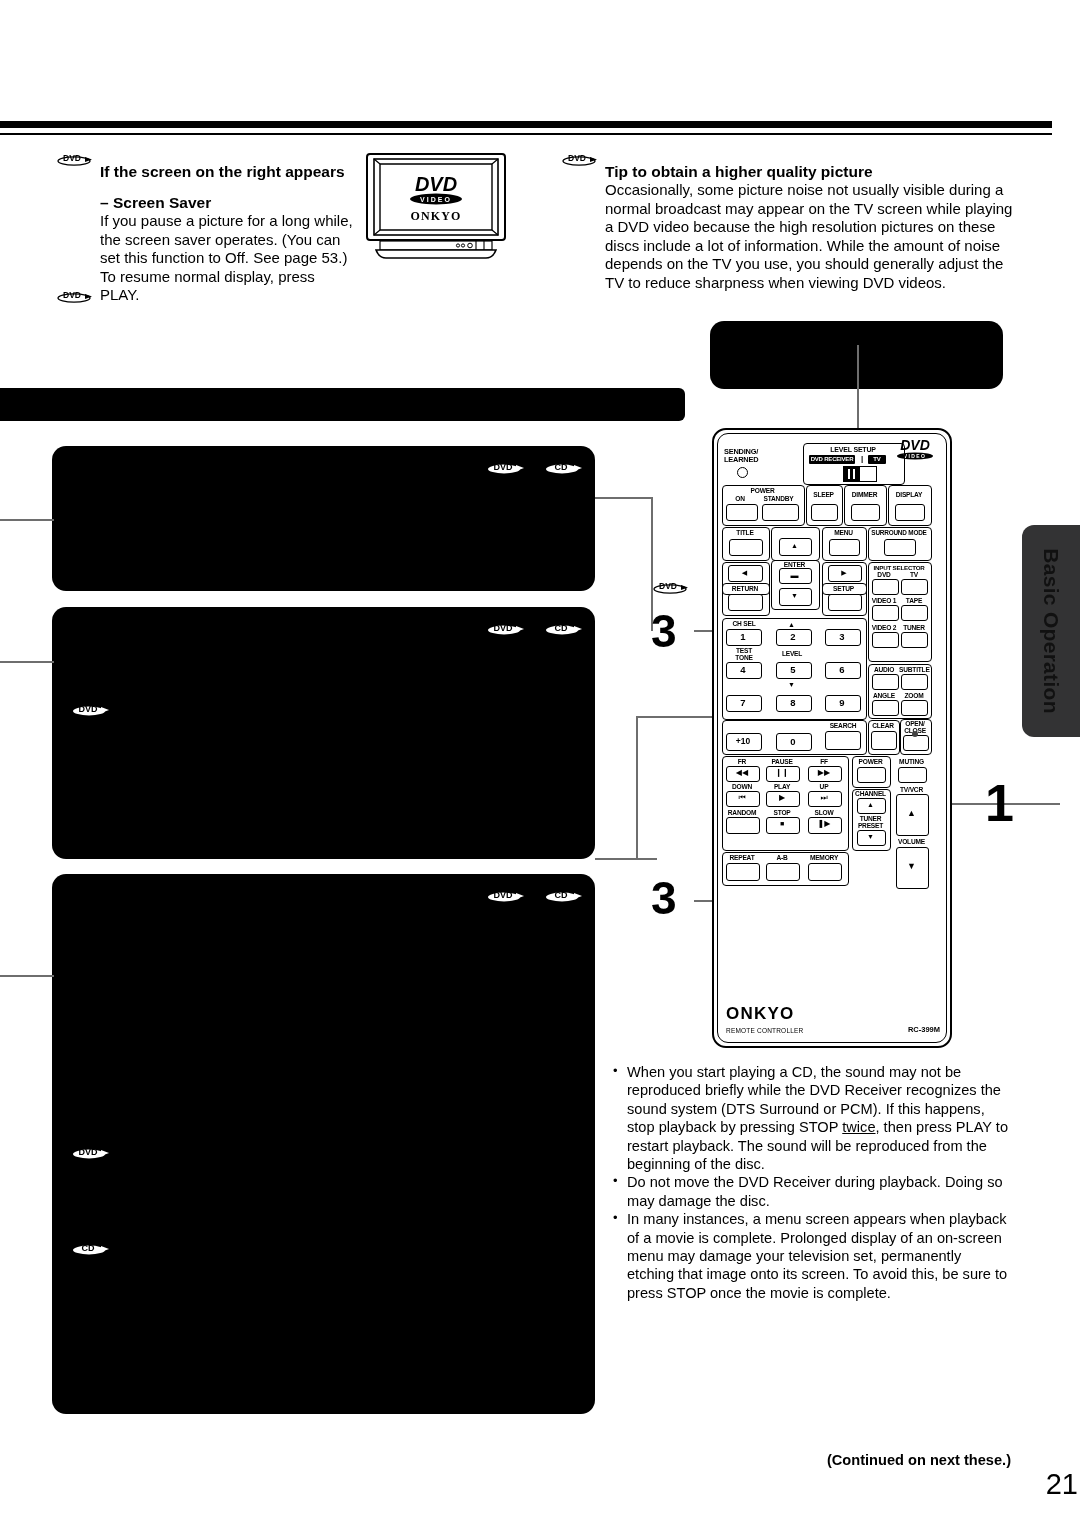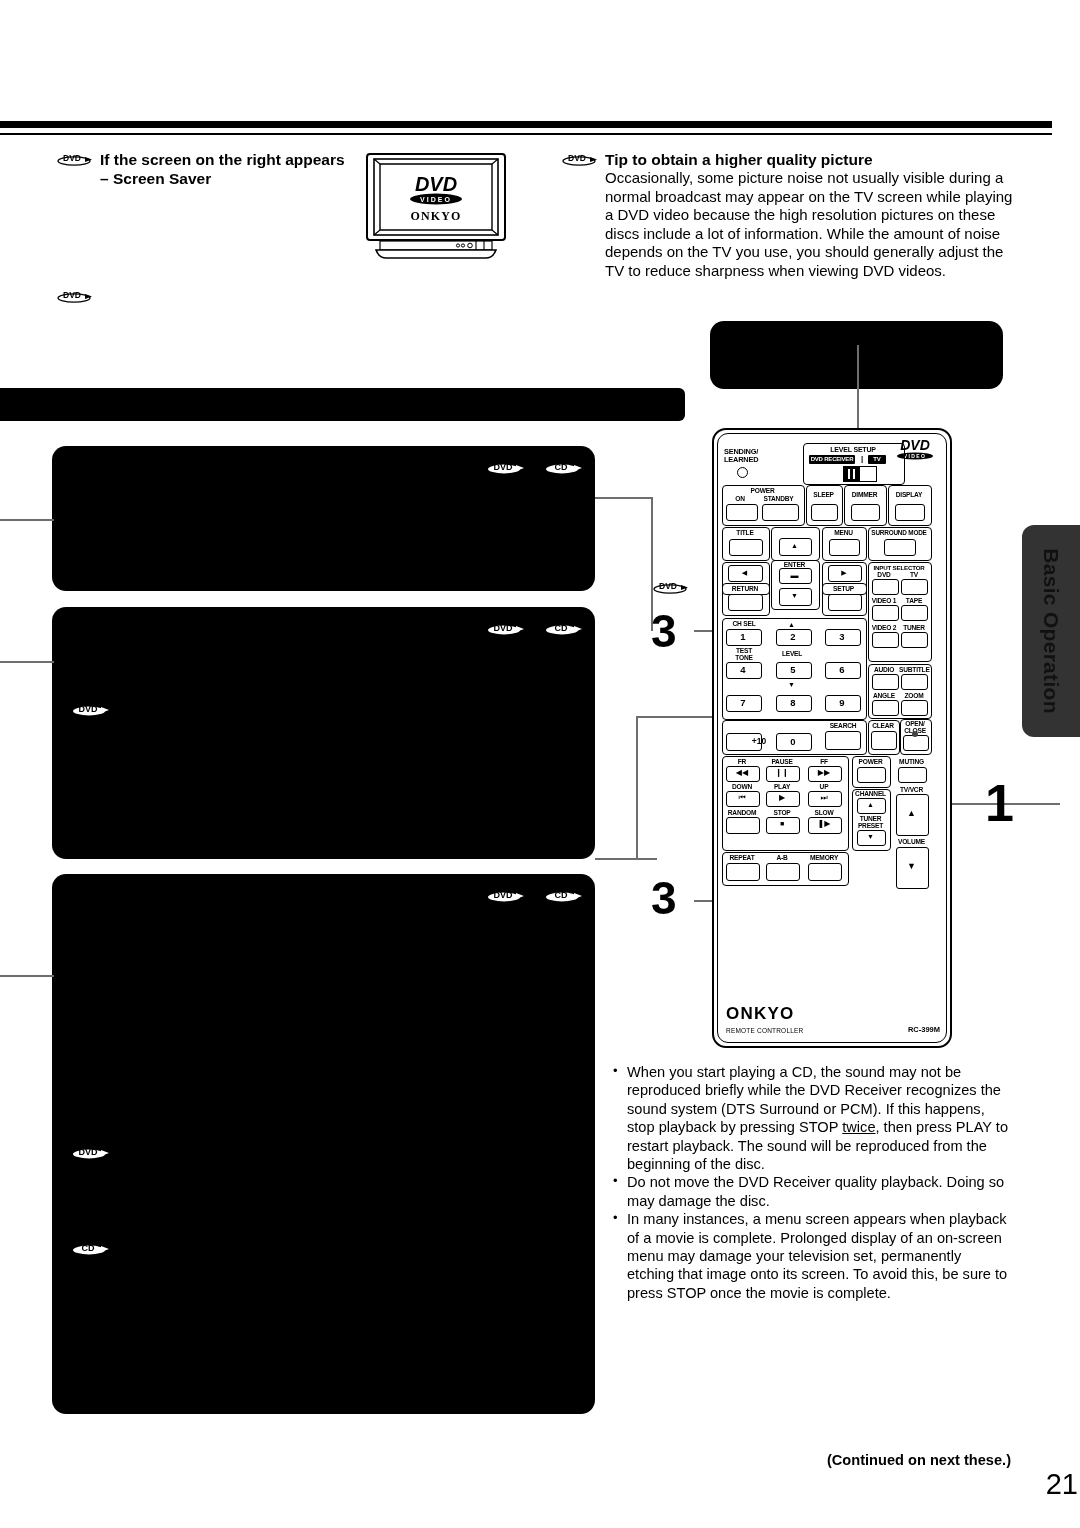--- a/index.html
+++ b/index.html
@@ -9,21 +9,21 @@
     overflow:hidden;
   }
   .page{position:absolute;inset:0;}
 
   
   .rule-thick{position:absolute;left:0;top:121px;width:1052px;height:7px;background:#000;}
   .rule-thin{position:absolute;left:0;top:133px;width:1052px;height:2px;background:#000;}
 
   
   .tip{position:absolute;}
-  .tip-head{font-weight:bold;font-size:15.5px;line-height:19px;}
+  .tip-head{font-weight:bold;font-size:15.5px;line-height:19px;margin-top:12px;}
   .tip-body{font-size:15px;line-height:18.6px;}
   .disc-badge{
     display:inline-block;position:relative;width:38px;height:17px;vertical-align:top;
   }
   .disc-badge svg{position:absolute;left:0;top:0;}
 
   
   #tip-screensaver{left:55px;top:150px;width:300px;}
   #tip-screensaver .tip-head{margin-left:0;}
   .tip-row{display:flex;align-items:flex-start;gap:7px;}
@@ -115,20 +115,21 @@
       <span class="disc-badge">
         <svg viewBox="0 0 38 17" width="38" height="17">
           <ellipse cx="19" cy="11" rx="16" ry="4.2" fill="none" stroke="#000" stroke-width="1.3"></ellipse>
           <path d="M30 7 L37 9.5 L30 12 Z" fill="#000"></path>
           <text x="17" y="11" font-family="Liberation Sans, sans-serif" font-size="8.5" font-weight="bold" text-anchor="middle" fill="#000">DVD</text>
         </svg>
       </span>
       <div class="tip-text">
         <div class="tip-head">If the screen on the right appears</div>
         <div class="tip-head">– Screen Saver</div>
+        <div class="tip-body">If you pause a picture for a long while, the screen saver operates. (You can set this function to Off. See page 53.) To resume normal display, press PLAY.</div>
       </div>
     </div>
   </div>
 
   <div id="tv-illustration">
     <svg viewBox="0 0 140 110" width="140" height="110">
       <path d="M4 2 h132 a3 3 0 0 1 3 3 v80 a3 3 0 0 1 -3 3 h-132 a3 3 0 0 1 -3 -3 v-80 a3 3 0 0 1 3 -3 z" fill="#fff" stroke="#000" stroke-width="2"></path>
       <rect x="8" y="7" width="124" height="76" fill="#fff" stroke="#000" stroke-width="1.6"></rect>
       <path d="M14 12 h112 v66 h-112 z" fill="#fff" stroke="#000" stroke-width="1.4"></path>
       <path d="M8 7 L14 12 M132 7 L126 12 M8 83 L14 78 M132 83 L126 78" stroke="#000" stroke-width="1.2"></path>
@@ -409,21 +410,21 @@
     <div class="glyph" style="left:62px;top:253px;width:35px;">▼</div>
     <div class="btn" style="left:14px;top:267px;width:34px;height:15px;"></div>
     <div class="lbl-n" style="left:14px;top:270px;width:34px;">7</div>
     <div class="btn" style="left:64px;top:267px;width:34px;height:15px;"></div>
     <div class="lbl-n" style="left:64px;top:270px;width:34px;">8</div>
     <div class="btn" style="left:113px;top:267px;width:34px;height:15px;"></div>
     <div class="lbl-n" style="left:113px;top:270px;width:34px;">9</div>
 
     <div class="rg" style="left:10px;top:292px;width:143px;height:33px;"></div>
     <div class="btn" style="left:14px;top:305px;width:34px;height:16px;"></div>
-    <div class="lbl-n" style="left:30px;top:309px;width:34px;font-size:8.5px;">+10</div>
+    <div class="lbl-n" style="left:14px;top:309px;width:34px;font-size:8.5px;">+10</div>
     <div class="btn" style="left:64px;top:305px;width:34px;height:16px;"></div>
     <div class="lbl-n" style="left:64px;top:309px;width:34px;">0</div>
     <div class="lbl" style="left:111px;top:294px;width:40px;">SEARCH</div>
     <div class="btn" style="left:113px;top:303px;width:34px;height:17px;"></div>
 
     <div class="rg" style="left:156px;top:236px;width:62px;height:53px;"></div>
     <div class="lbl" style="left:157px;top:238px;width:30px;">AUDIO</div>
     <div class="lbl" style="left:187px;top:238px;width:30px;">SUBTITLE</div>
     <div class="btn" style="left:160px;top:246px;width:25px;height:14px;"></div>
     <div class="btn" style="left:189px;top:246px;width:25px;height:14px;"></div>
@@ -503,21 +504,21 @@
     <div class="glyph" style="left:184px;top:435px;width:31px;font-size:9px;">▼</div>
 
     <div class="brand">ONKYO</div>
     <div class="brand-sub">REMOTE CONTROLLER</div>
     <div class="model">RC-399M</div>
   </div>
 
   <div id="notes">
     <ul>
       <li>When you start playing a CD, the sound may not be reproduced briefly while the DVD Receiver recognizes the sound system (DTS Surround or PCM). If this happens, stop playback by pressing STOP <span class="u">twice</span>, then press PLAY to restart playback. The sound will be reproduced from the beginning of the disc.</li>
-      <li>Do not move the DVD Receiver quality playback. Doing so may damage the disc.</li>
+      <li>Do not move the DVD Receiver during playback. Doing so may damage the disc.</li>
       <li>In many instances, a menu screen appears when playback of a movie is complete. Prolonged display of an on-screen menu may damage your television set, permanently etching that image onto its screen. To avoid this, be sure to press STOP once the movie is complete.</li>
     </ul>
   </div>
 
   <div id="continued">(Continued on next these.)</div>
   <div id="page-number">21</div>
 
 </div>
 
 </body></html>

